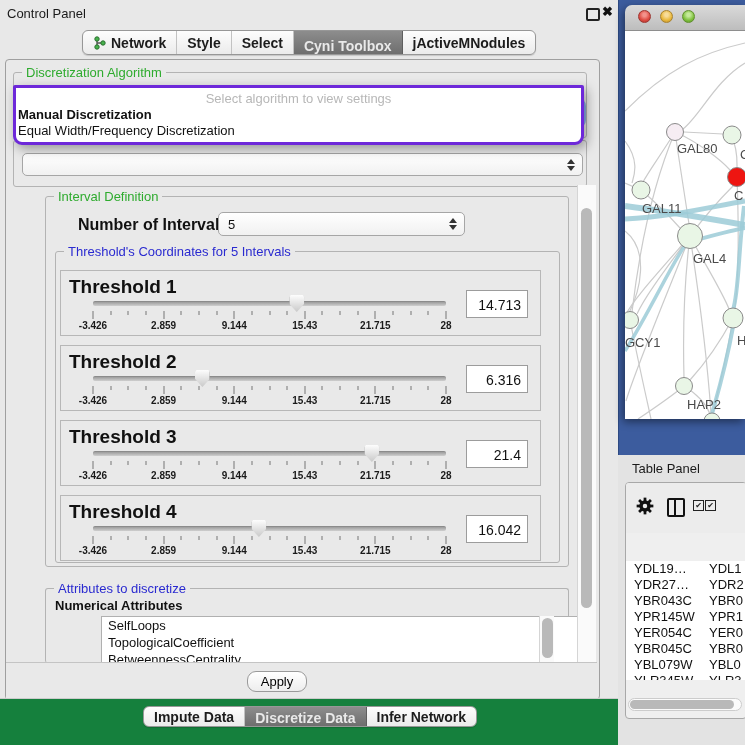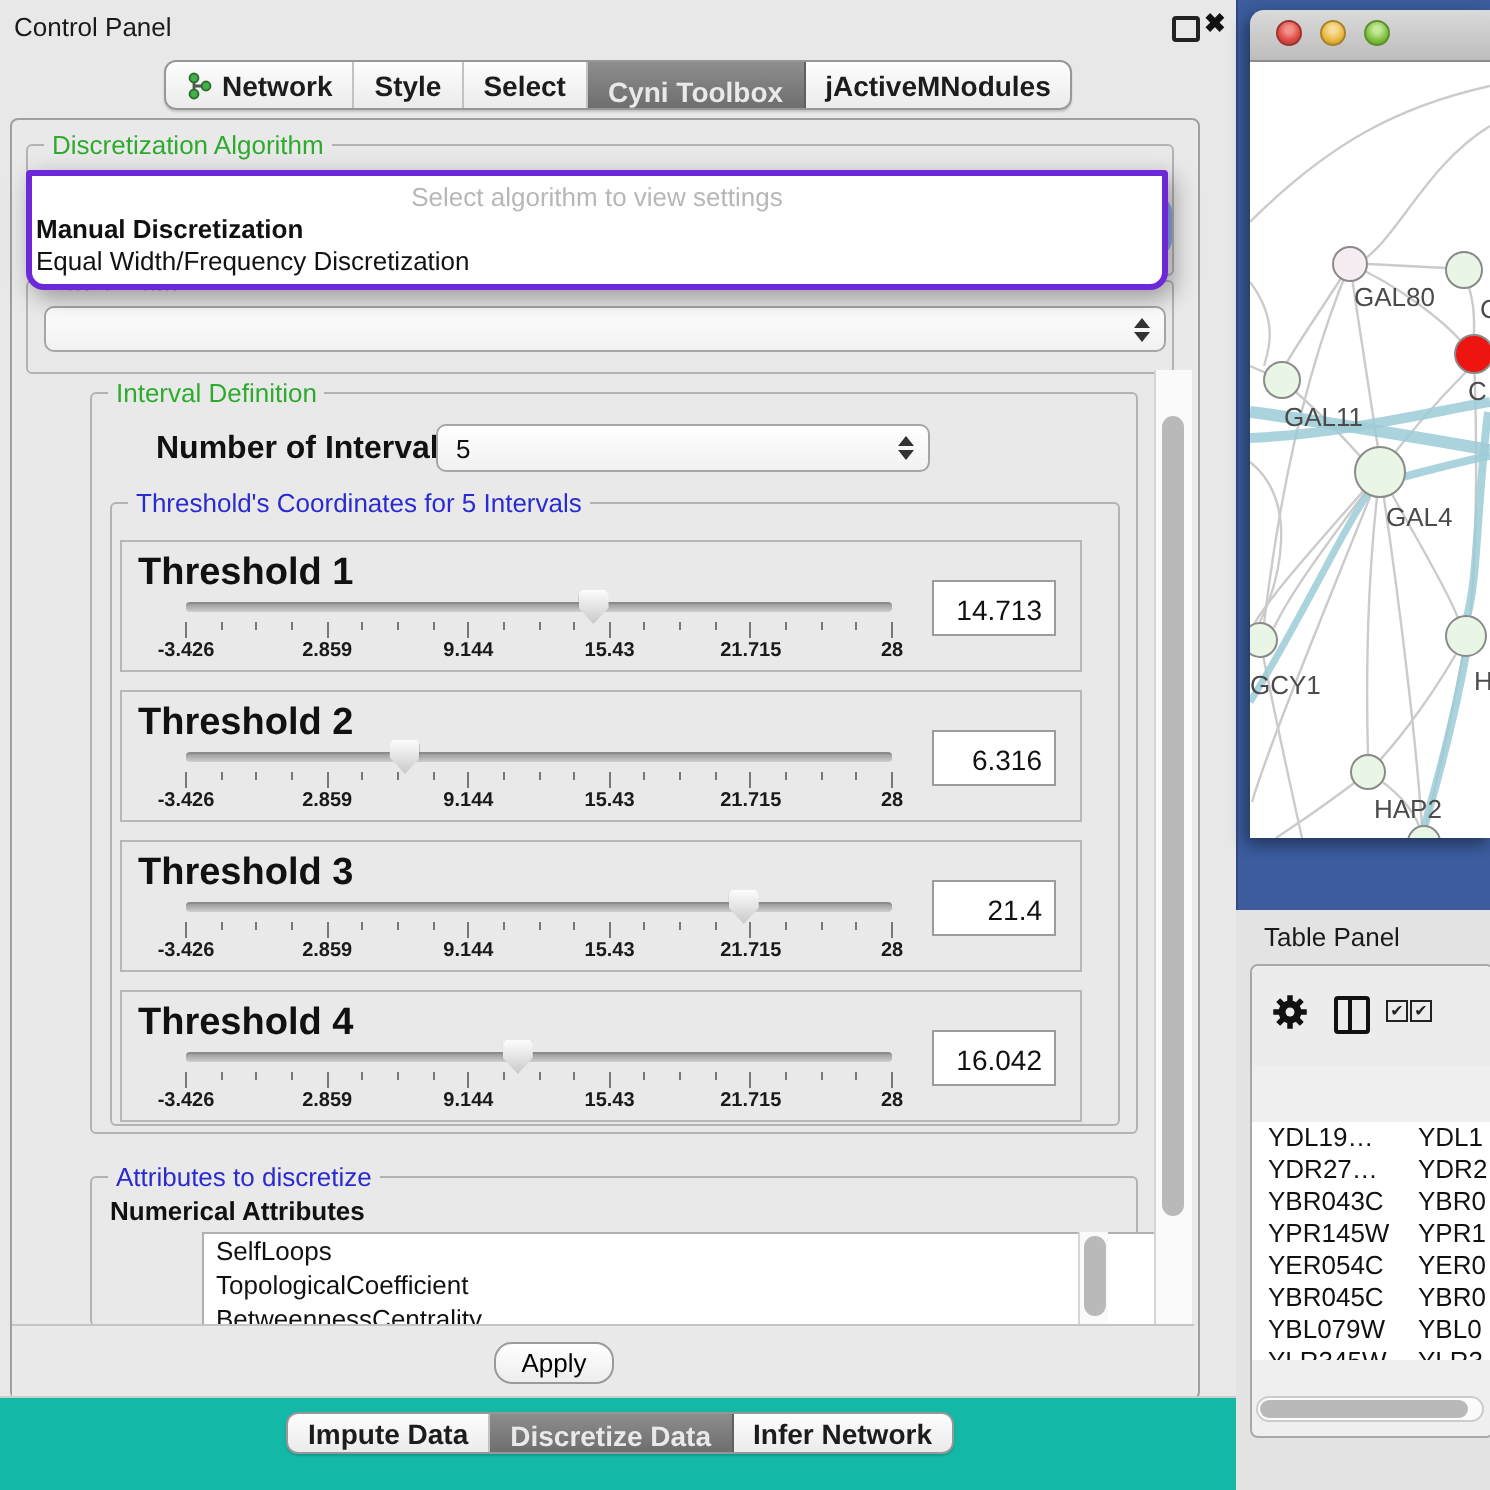--- a/index.html
+++ b/index.html
@@ -11,21 +11,21 @@
   .float-btn{position:absolute;left:586px;top:8px;width:10px;height:9px;border:2px solid #222;border-radius:2px;}
   .close-btn{position:absolute;left:602px;top:4px;font-size:13px;font-weight:bold;color:#111;}
   .tabset{position:absolute;display:flex;border:1px solid #979797;border-radius:6px;overflow:hidden;
           background:linear-gradient(#fdfdfd,#ebebeb);box-shadow:0 1px 1px rgba(0,0,0,.15);}
   .tabset .tab{display:flex;align-items:center;gap:5px;padding:0 10px;font-size:14px;font-weight:bold;
           color:#1c1c1c;border-right:1px solid #c2c2c2;height:100%;box-sizing:border-box;cursor:default;}
   .tabset .tab:last-child{border-right:none;}
   .tabset .tab.sel{background:linear-gradient(#8d8d8d,#6e6e6e);color:#e9e9e9;border-right-color:#5f5f5f;align-items:flex-end;}
   #topTabs{left:82px;top:30px;height:23px;}
   #bottomTabs{left:143px;top:7px;height:19px;position:absolute;}
-  .bottom-bar{position:absolute;left:0;top:698px;width:618px;height:47px;background:#14b8a6;border-top:1px solid #cccccc;}
+  .bottom-bar{position:absolute;left:0;top:698px;width:618px;height:47px;background:#15803d;border-top:1px solid #cccccc;}
   .main-box{position:absolute;left:5px;top:59px;width:593px;height:639px;border:1px solid #9f9f9f;
             border-radius:4px;background:#e9e9e9;}
   
   .group{position:absolute;border:1px solid #b3b3b3;border-radius:3px;}
   .group>.gtitle{position:absolute;top:-8px;left:8px;background:#e9e9e9;padding:0 4px;font-size:13px;}
   .gt-green{color:#2eab2e;} .gt-blue{color:#2a2ad0;} .gt-black{color:#111;}
   
   .combo{position:absolute;background:linear-gradient(#ffffff,#f1f1f1);border:1px solid #a6a6a6;border-radius:5px;
          font-size:13px;display:flex;align-items:center;padding:0 9px;box-sizing:border-box;color:#111;}
   .combo .stepper{position:absolute;right:7px;top:50%;transform:translateY(-50%);display:flex;flex-direction:column;gap:2px;}

